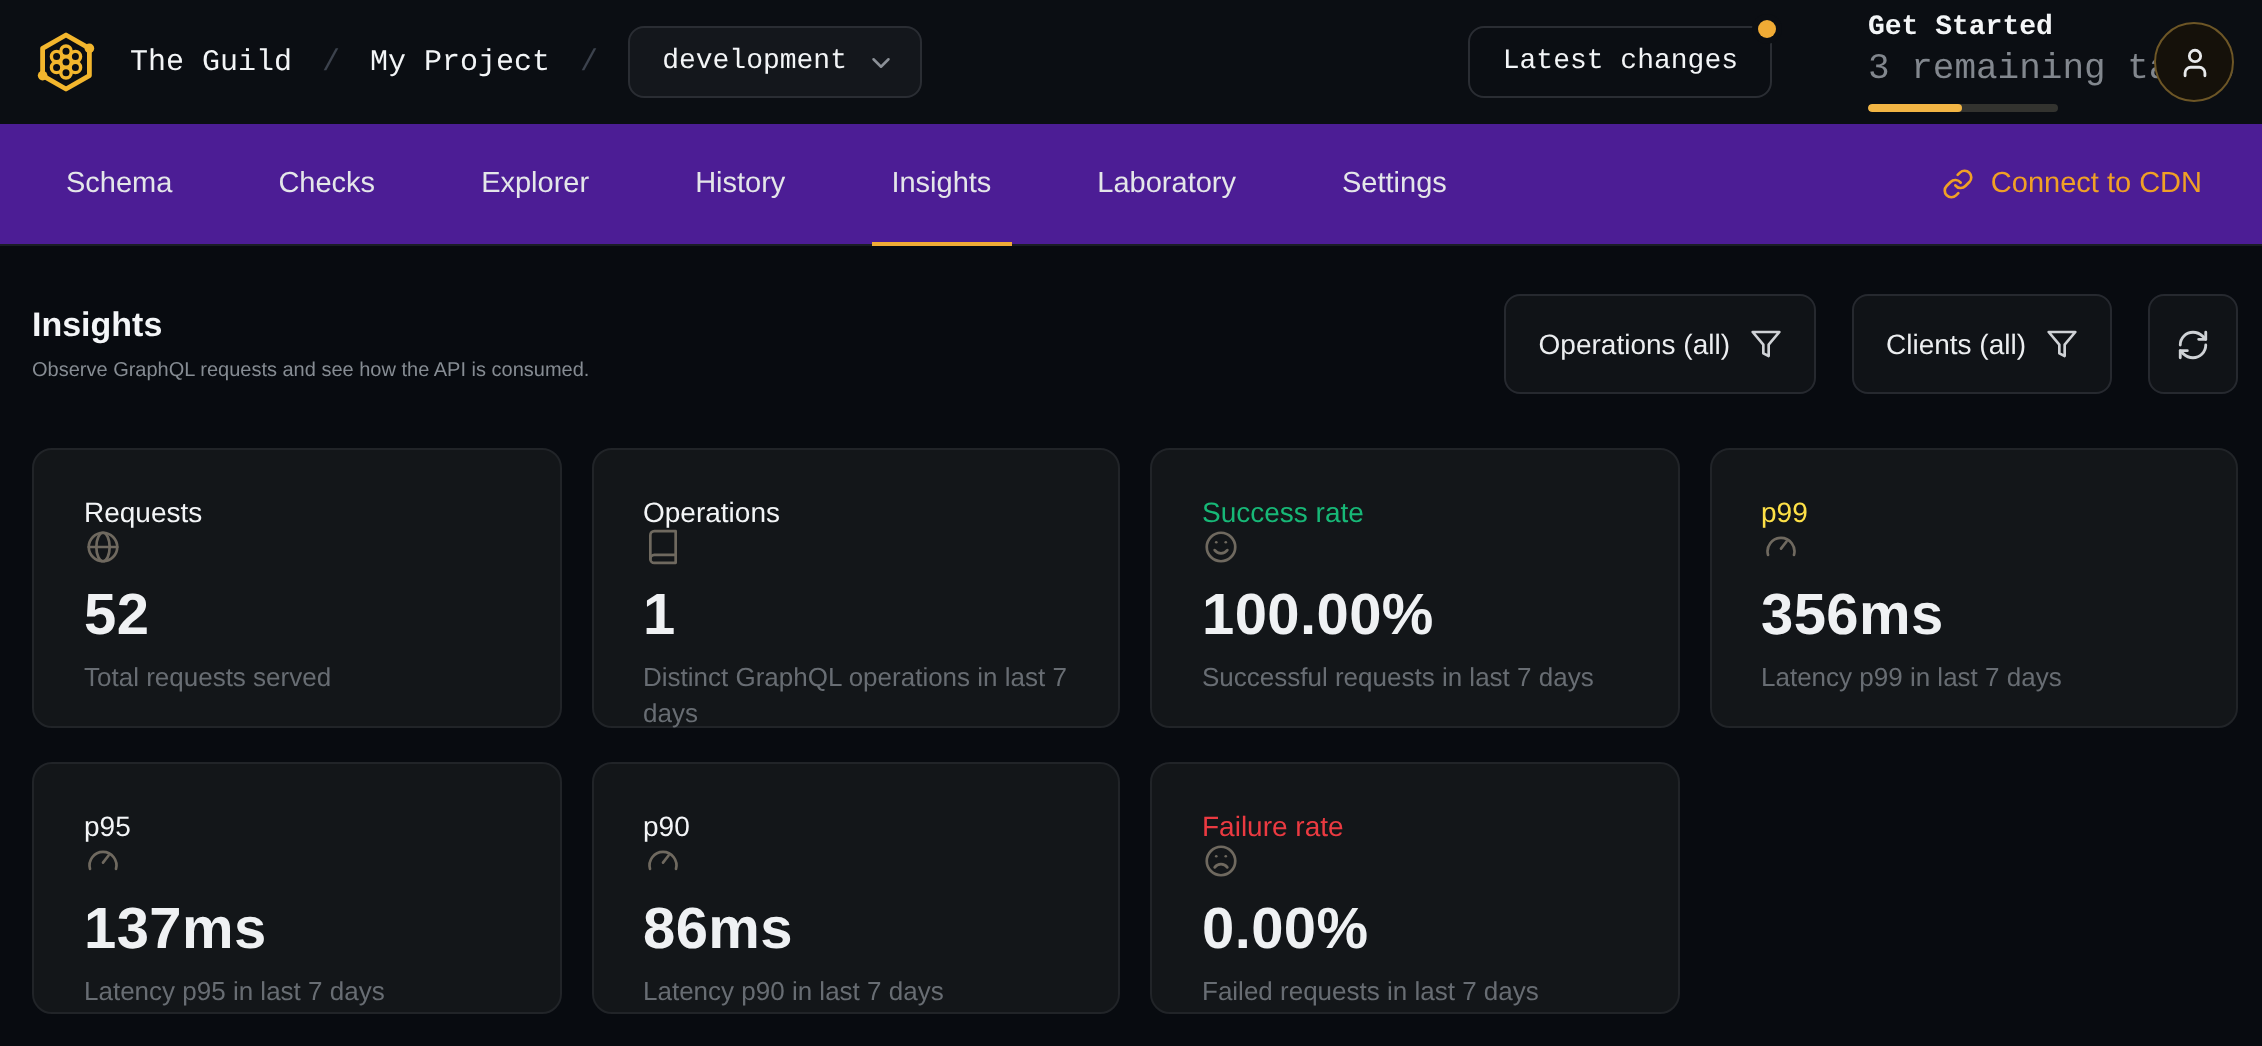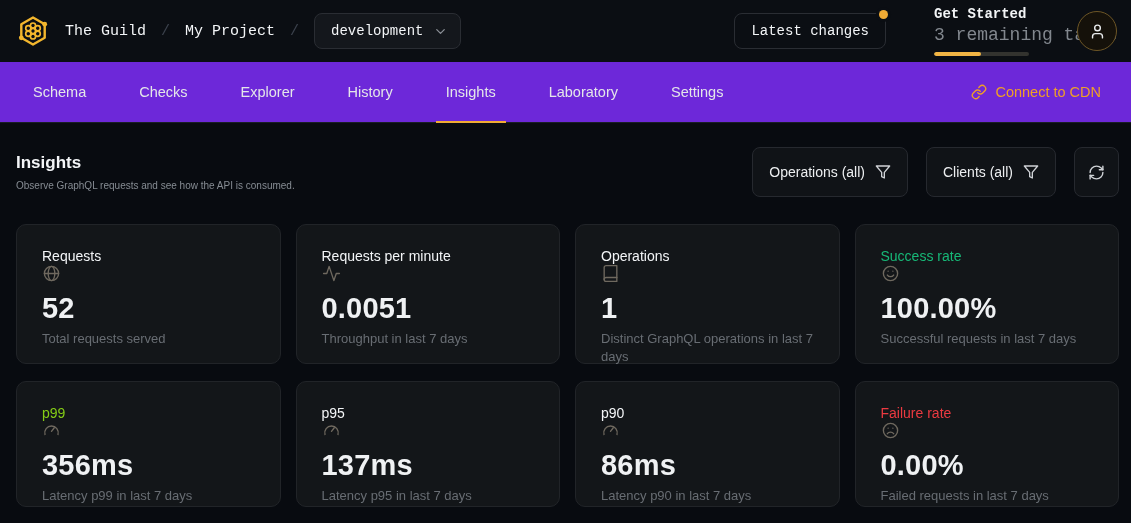--- a/index.html
+++ b/index.html
@@ -50,21 +50,21 @@
   .gs-fill { height:100%; border-radius:2px; background:#f2b544; }
   .avatar {
     width:40px; height:40px; border-radius:50%;
     background:#15110a; border:1px solid #6d5626;
     display:flex; align-items:center; justify-content:center;
     color:#e8eaec; cursor:pointer;
   }
 
   
   .navbar {
-    height:61px; background:#6d28d9; border-bottom:1px solid #1a1e25;
+    height:61px; background:#4c1d95; border-bottom:1px solid #1a1e25;
     display:flex; align-items:center; justify-content:space-between;
     padding:0 30px 0 23px;
   }
   .tabs { display:flex; height:100%; }
   .tab {
     position:relative; display:flex; align-items:center;
     padding:0 10px; margin-right:33px;
     font-size:14.5px; font-weight:500; color:#e4e6e9;
     text-decoration:none; cursor:pointer;
   }
@@ -257,32 +257,20 @@
                 <circle cx="12" cy="12" r="9"></circle>
                 <path d="M3 12h18"></path>
                 <ellipse cx="12" cy="12" rx="4.2" ry="9"></ellipse>
               </svg>
             </span>
     </div>
     <div class="card-value">52</div>
     <div class="card-sub">Total requests served</div>
   </section>
 
-  <section class="card">
-    <div class="card-head">
-      <span class="card-title" style="color: rgb(243, 245, 247);">Requests per minute</span>
-      <span class="card-icon">
-              <svg viewBox="0 0 24 24" fill="none" stroke="currentColor" stroke-width="1.7" stroke-linecap="round" stroke-linejoin="round">
-                <path d="M22 12h-4l-3 9L9 3l-3 9H2"></path>
-              </svg>
-            </span>
-    </div>
-    <div class="card-value">0.0051</div>
-    <div class="card-sub">Throughput in last 7 days</div>
-  </section>
 
   <section class="card">
     <div class="card-head">
       <span class="card-title" style="color: rgb(243, 245, 247);">Operations</span>
       <span class="card-icon">
               <svg viewBox="0 0 24 24" fill="none" stroke="currentColor" stroke-width="1.7" stroke-linecap="round" stroke-linejoin="round">
                 <path d="M4 19.5A2.5 2.5 0 0 1 6.5 17H20"></path>
                 <path d="M6.5 2H20v20H6.5A2.5 2.5 0 0 1 4 19.5v-15A2.5 2.5 0 0 1 6.5 2z"></path>
               </svg>
             </span>
@@ -302,21 +290,21 @@
                 <line x1="15" y1="9" x2="15.01" y2="9"></line>
               </svg>
             </span>
     </div>
     <div class="card-value">100.00%</div>
     <div class="card-sub">Successful requests in last 7 days</div>
   </section>
 
   <section class="card">
     <div class="card-head">
-      <span class="card-title" style="color: #84cc16;">p99</span>
+      <span class="card-title" style="color: #fde047;">p99</span>
       <span class="card-icon">
               <svg viewBox="0 0 24 24" fill="none" stroke="currentColor" stroke-width="1.7" stroke-linecap="round" stroke-linejoin="round">
                 <path d="m12 13 3.5-4.5"></path>
                 <path d="M20.2 17a8.5 8.5 0 1 0-16.4 0"></path>
               </svg>
             </span>
     </div>
     <div class="card-value">356ms</div>
     <div class="card-sub">Latency p99 in last 7 days</div>
   </section>

